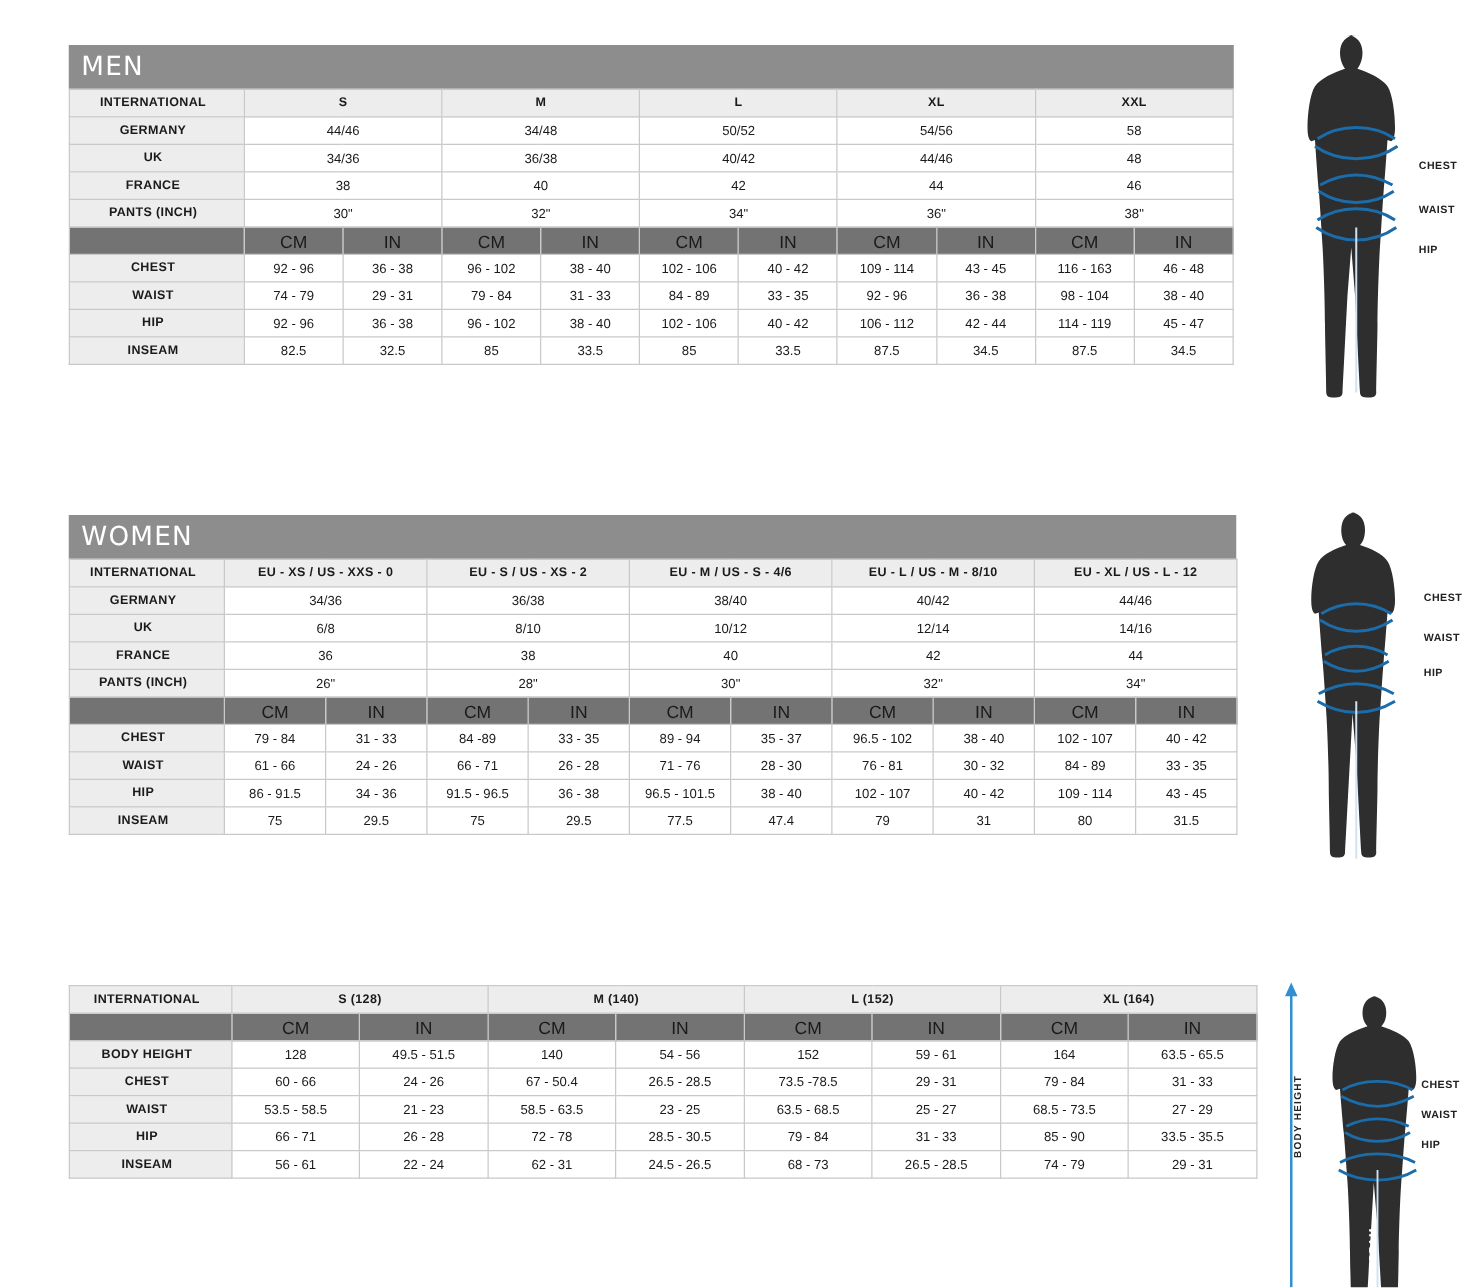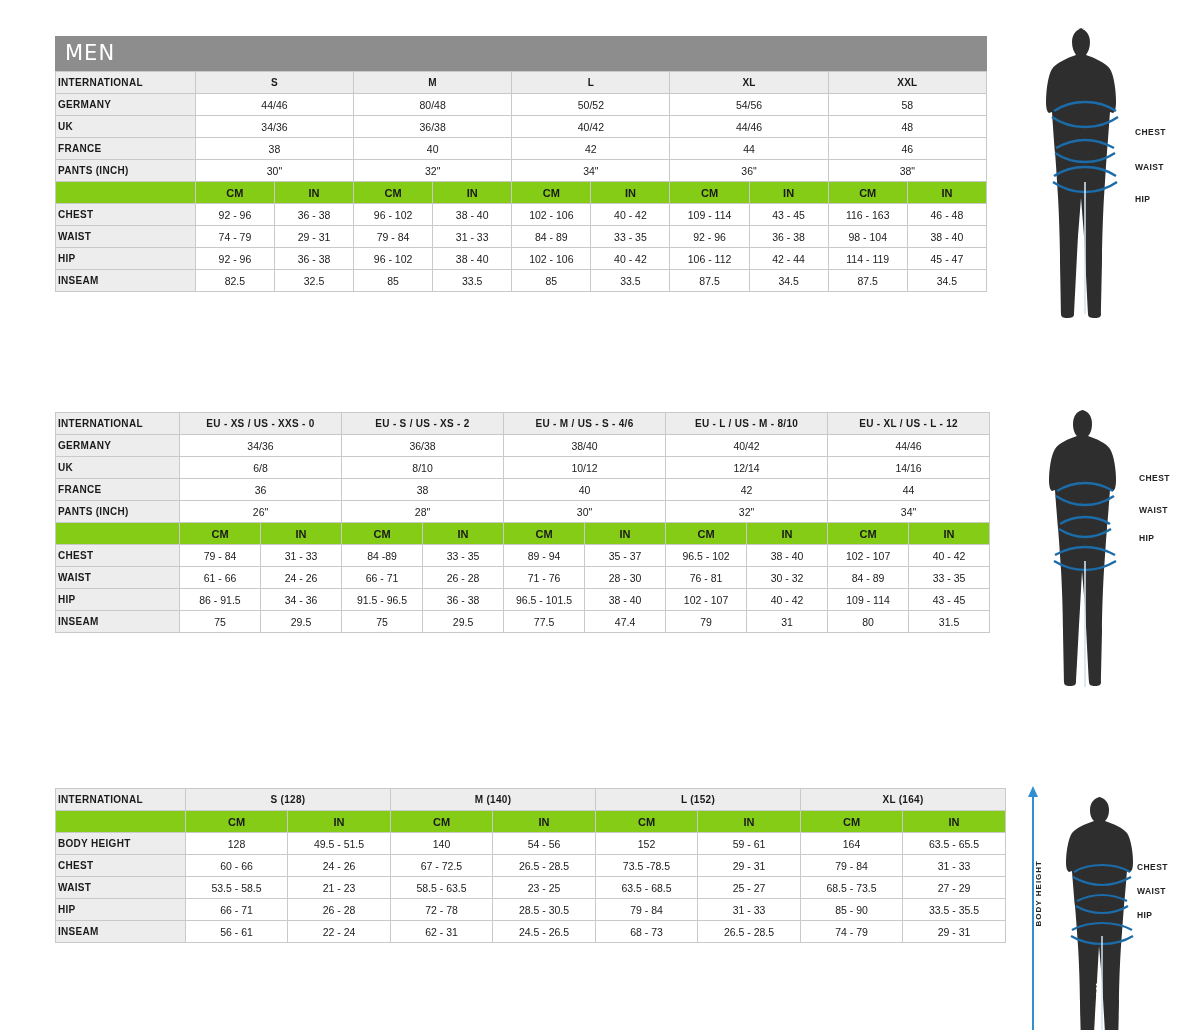--- a/index.html
+++ b/index.html
@@ -32,41 +32,41 @@
   table.size td{
     border:1px solid #c9c9c9;
     font-size:10.5px;
     text-align:center;
     height:21px;
     padding:0 2px;
     color:#1a1a1a;
     font-family:"Liberation Sans", sans-serif;
   }
   table.size td.rowlabel{
-    text-align:left;
+    text-align:center;
     padding-right:8px;
     font-size:10px;
     background:#ededed;
     font-weight:700;
     letter-spacing:.3px;
   }
   table.size td.hdr{
     background:#ededed;
     font-weight:700;
     font-size:10px;
     letter-spacing:.3px;
   }
   table.size td.blank{
     background:#e2e2e2;
     border:1px solid #c9c9c9;
   }
   table.size tr.unit td{
-    background:#84cc16;
-    font-weight:700;
-    font-size:11px;
+    background:#737373;
+    font-weight:400;
+    font-size:14px;
   }
 
   
   .figlabel{
     position:absolute;
     font-size:8.5px;
     font-weight:700;
     letter-spacing:.4px;
     color:#222;
   }
@@ -106,21 +106,21 @@
         <td class="rowlabel">INTERNATIONAL</td>
         <td class="hdr" colspan="2">S</td>
         <td class="hdr" colspan="2">M</td>
         <td class="hdr" colspan="2">L</td>
         <td class="hdr" colspan="2">XL</td>
         <td class="hdr" colspan="2">XXL</td>
       </tr>
       <tr>
         <td class="rowlabel">GERMANY</td>
         <td colspan="2">44/46</td>
-        <td colspan="2">80/48</td>
+        <td colspan="2">34/48</td>
         <td colspan="2">50/52</td>
         <td colspan="2">54/56</td>
         <td colspan="2">58</td>
       </tr>
       <tr>
         <td class="rowlabel">UK</td>
         <td colspan="2">34/36</td>
         <td colspan="2">36/38</td>
         <td colspan="2">40/42</td>
         <td colspan="2">44/46</td>
@@ -222,20 +222,21 @@
     <path fill="none" stroke="#1b6ca8" stroke-width="2.4" d="M19 154c9-6 20-9 31-9s22 3 31 9"></path>
     <line x1="50" y1="160" x2="50" y2="292" stroke="#cfe3f3" stroke-width="1.6"></line>
   </svg>
   <span class="figlabel" style="left:100px;top:105px;">CHEST</span>
   <span class="figlabel" style="left:100px;top:140px;">WAIST</span>
   <span class="figlabel" style="left:100px;top:172px;">HIP</span>
   <span class="vlabel" style="left:42px;top:255px;">INSEAM</span>
 </div>
 
 <div class="chart-block" id="chart-women" style="left:55px;top:412px;width:934px;">
+  <div class="banner">WOMEN</div>
   <table class="size">
     <colgroup>
       <col style="width:124px">
       <col style="width:81px">
         <col style="width:81px">
       <col style="width:81px">
         <col style="width:81px">
       <col style="width:81px">
         <col style="width:81px">
       <col style="width:81px">
@@ -410,21 +411,21 @@
         <td>54 - 56</td>
         <td>152</td>
         <td>59 - 61</td>
         <td>164</td>
         <td>63.5 - 65.5</td>
       </tr>
       <tr>
         <td class="rowlabel">CHEST</td>
         <td>60 - 66</td>
         <td>24 - 26</td>
-        <td>67 - 72.5</td>
+        <td>67 - 50.4</td>
         <td>26.5 - 28.5</td>
         <td>73.5 -78.5</td>
         <td>29 - 31</td>
         <td>79 - 84</td>
         <td>31 - 33</td>
       </tr>
       <tr>
         <td class="rowlabel">WAIST</td>
         <td>53.5 - 58.5</td>
         <td>21 - 23</td>

